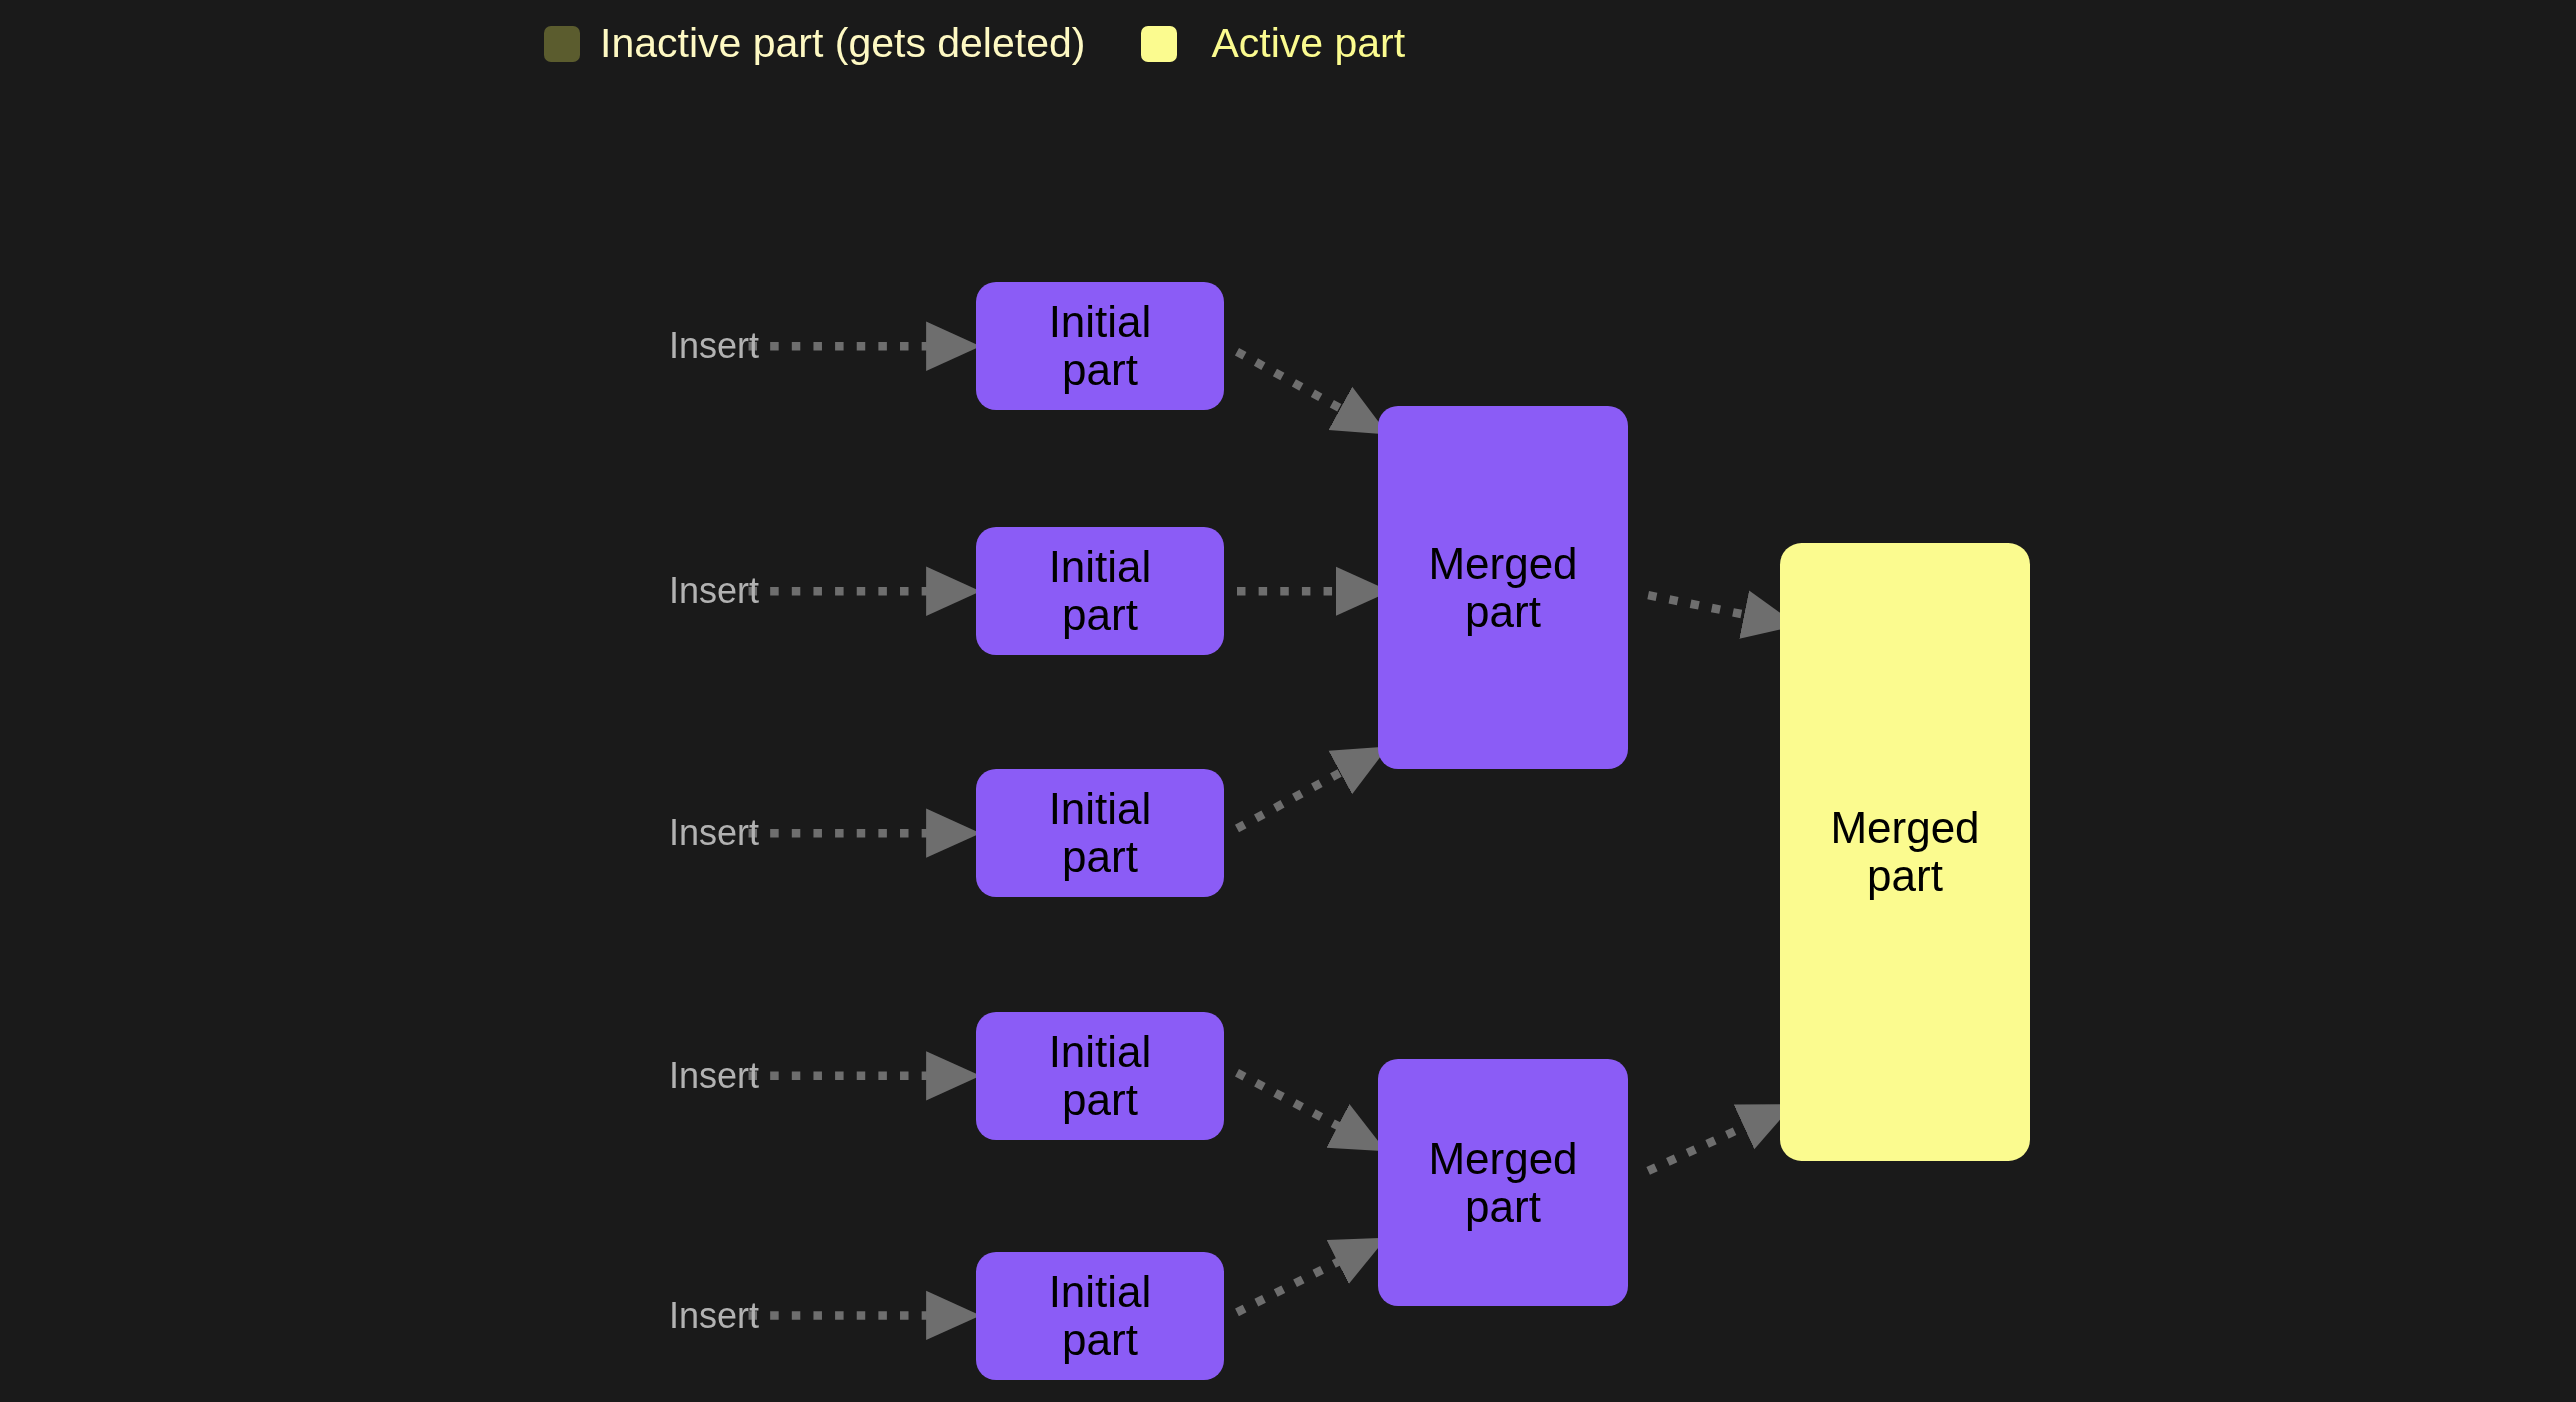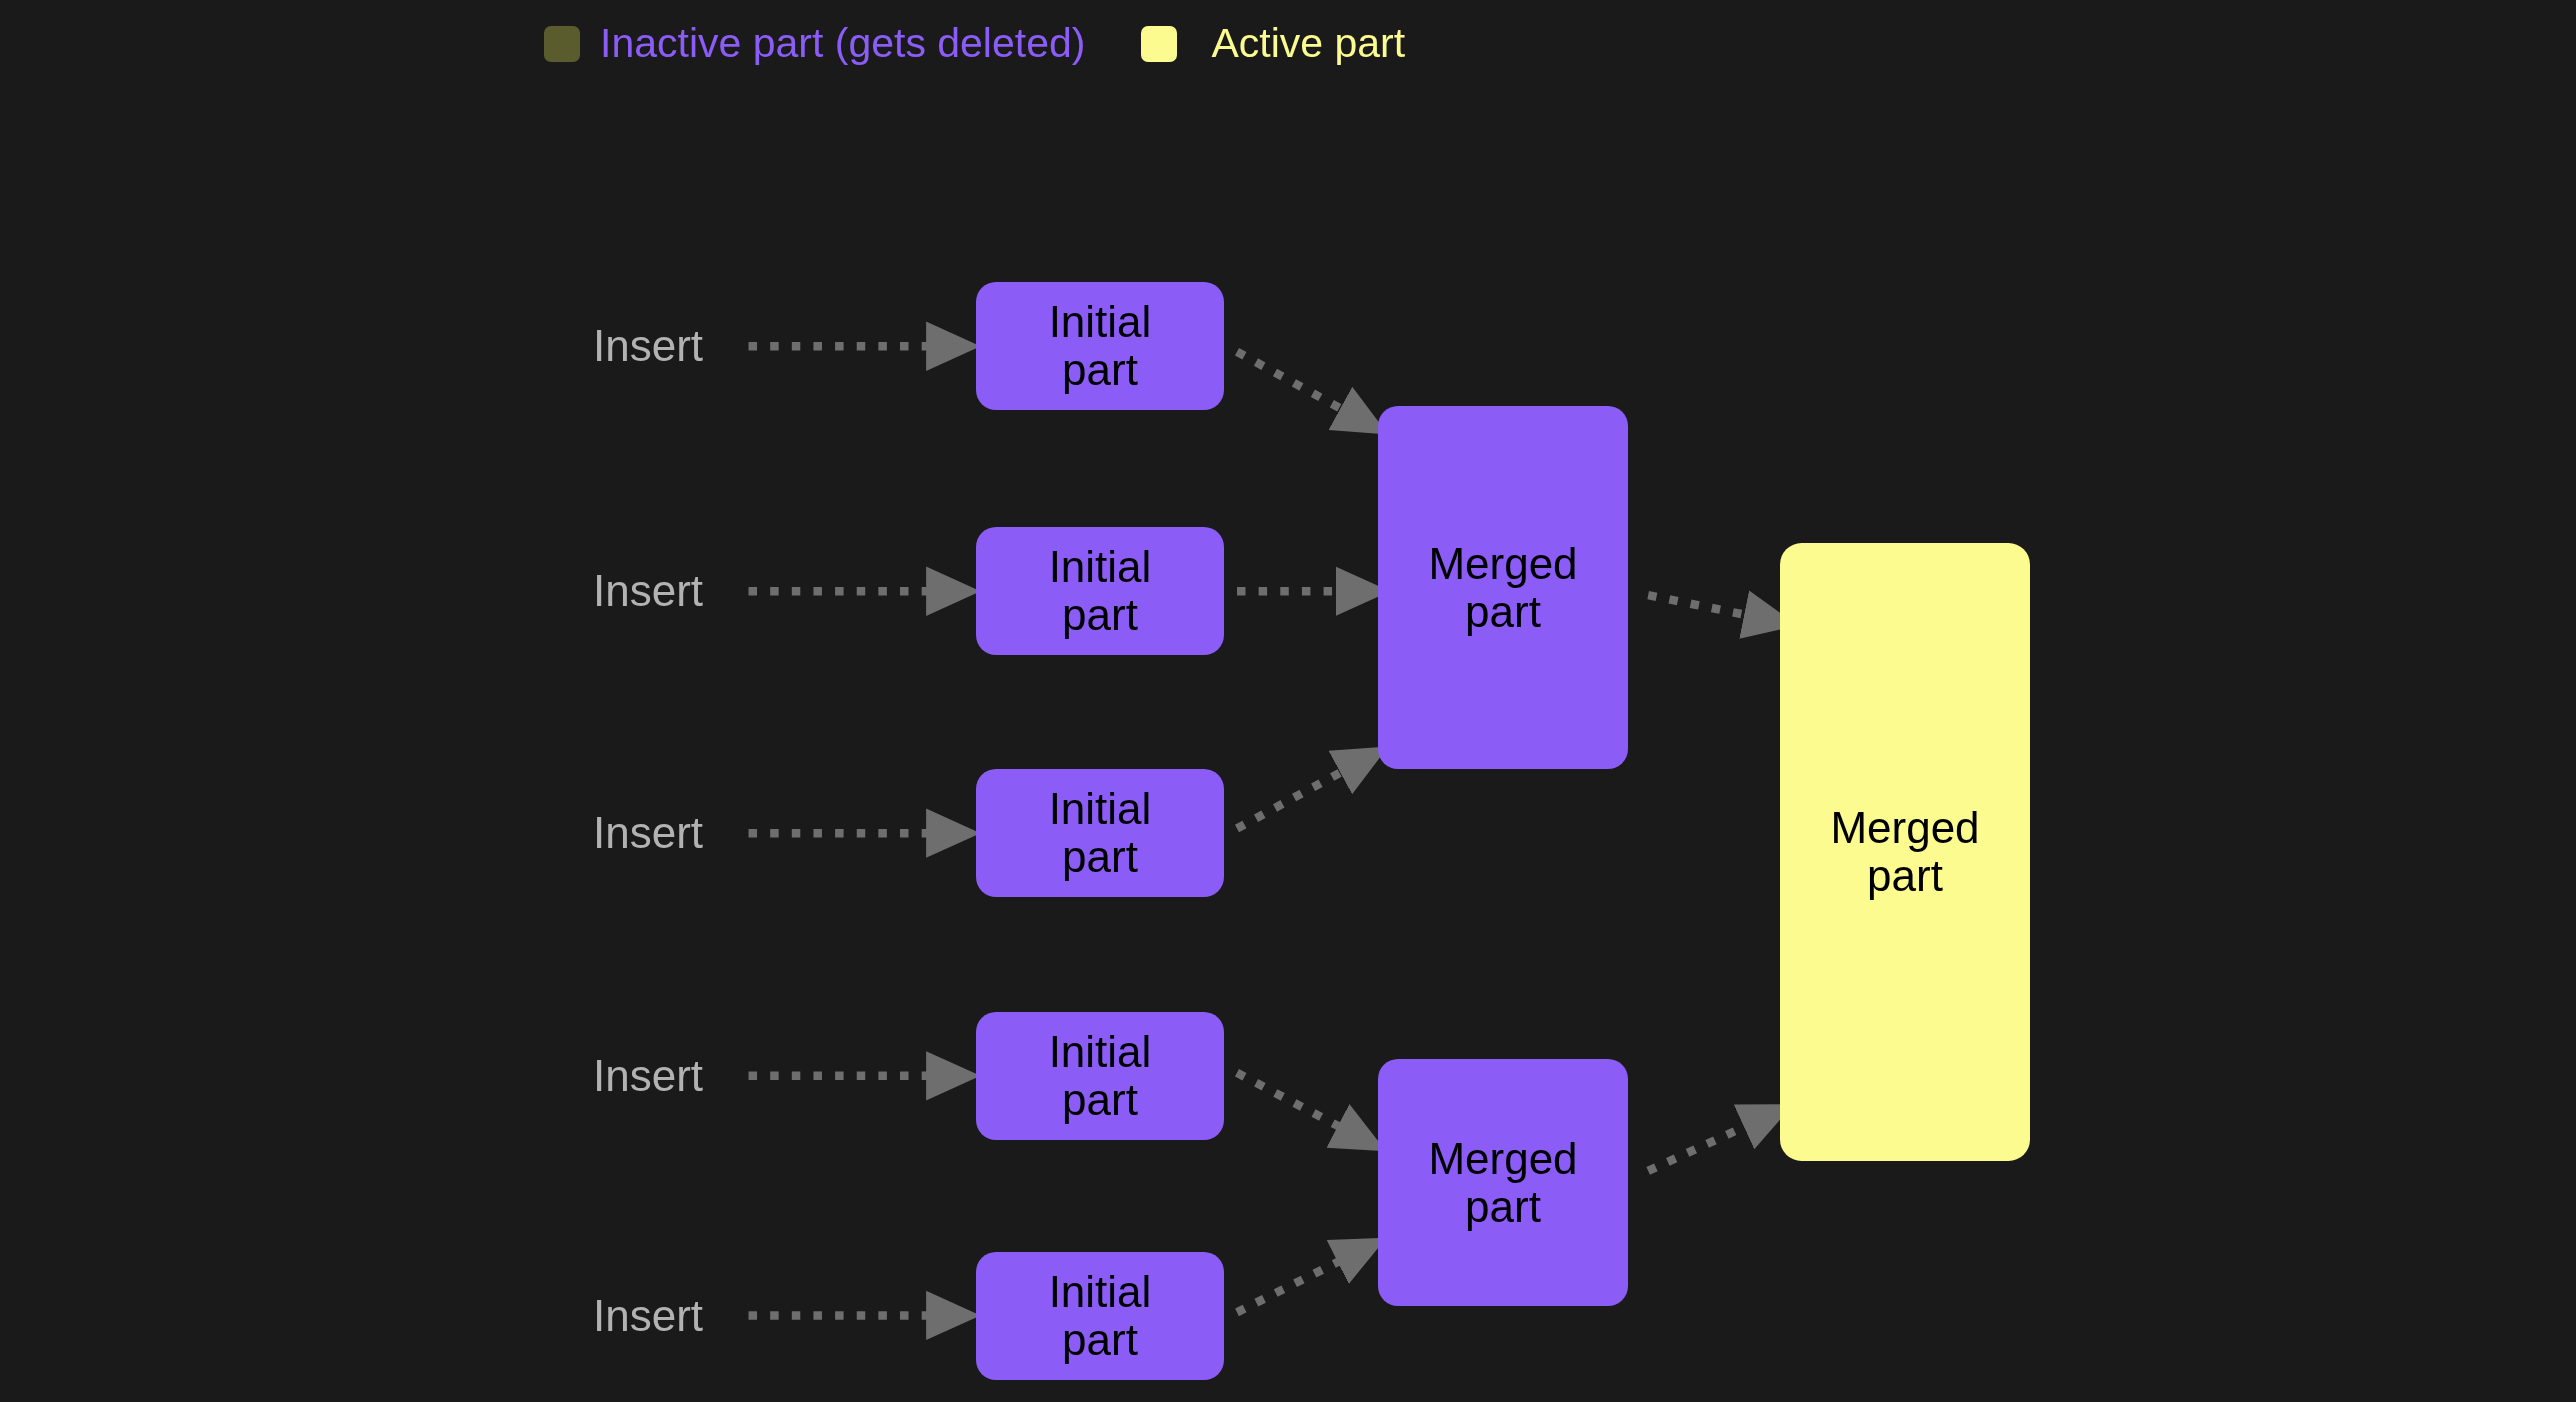--- a/index.html
+++ b/index.html
@@ -30,21 +30,21 @@
     flex: 0 0 auto;
   }
   .legend-swatch.inactive { background: #5b5c2e; }
   .legend-swatch.active   { background: #fbfb8f; }
   .legend-label {
     margin-left: 20px;
     font-size: 41px;
     line-height: 1;
     white-space: nowrap;
   }
-  .legend-label.inactive { color: #8b5cf6; }
+  .legend-label.inactive { color: #fef9c3; }
   .legend-label.active   { color: #fbfb8f; margin-left: 34px; }
 
   
   #arrows {
     position: absolute; left: 0; top: 0;
     width: 2576px; height: 1402px;
     pointer-events: none;
   }
 
   
@@ -77,26 +77,26 @@
   .merged-active {
     left: 1780px; top: 543px;
     width: 250px; height: 618px;
     font-size: 44px;
     border-radius: 21.6px;
   }
 
   
   .insert-label {
     position: absolute;
-    left: 555px;
+    left: 573px;
     width: 186px;
-    font-size: 44px;
+    font-size: 36px;
     color: #b2b2b2;
     line-height: 1;
-    text-align: center;
+    text-align: right;
     transform: translateY(-50%);
     white-space: nowrap;
   }
 </style>
 </head>
 <body>
 
 <div id="canvas">
 
   <div id="legend">

